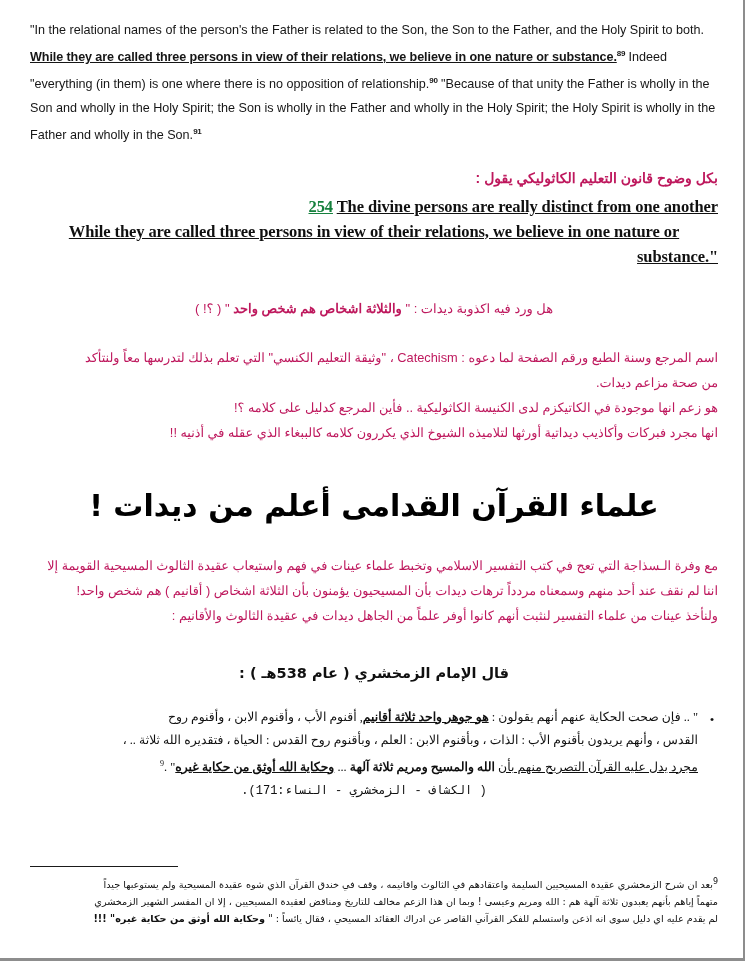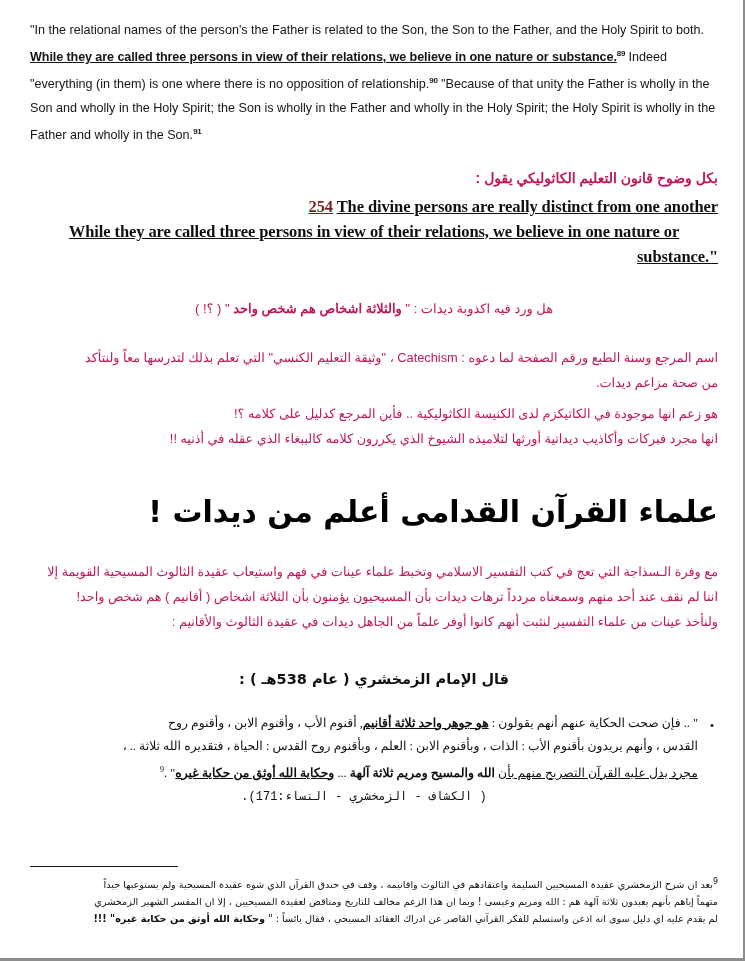--- a/index.html
+++ b/index.html
@@ -71,21 +71,21 @@
     font-family: "Liberation Serif", "DejaVu Serif", serif;
     font-weight: bold;
     font-size: 16.5px;
     line-height: 25px;
     text-align: right;
     margin-top: 6px;
     letter-spacing: -0.1px;
   }
   .cat-quote .u { text-decoration: underline; }
   .cat-num {
-    color: #7f1d1d;
+    color: #15803d;
     text-decoration: underline;
     font-weight: bold;
   }
   .cat-l2 { text-align: center; }
   .cat-l3 { text-align: right; }
 
   
   .q-line {
     margin-top: 30px;
     font-size: 13px;
@@ -97,30 +97,31 @@
   
   .ar-para {
     margin-top: 26px;
     font-size: 12.8px;
     line-height: 25px;
     text-align: justify;
   }
   .ar-para p { margin: 0; }
   .ar-right { text-align: right; }
 
-  .ar-stack { margin-top: 6px; }
+  .ar-stack { margin-top: 0; }
   .ar-stack div {
     font-size: 12.8px;
     line-height: 25px;
     text-align: right;
   }
 
   
   .big-heading {
     margin-top: 40px;
+    text-align: center;
     direction: rtl;
     font-family: "DejaVu Sans", "Liberation Sans", sans-serif;
     font-weight: bold;
     font-size: 30px;
     line-height: 42px;
     color: #000000;
     letter-spacing: -0.5px;
   }
 
   

